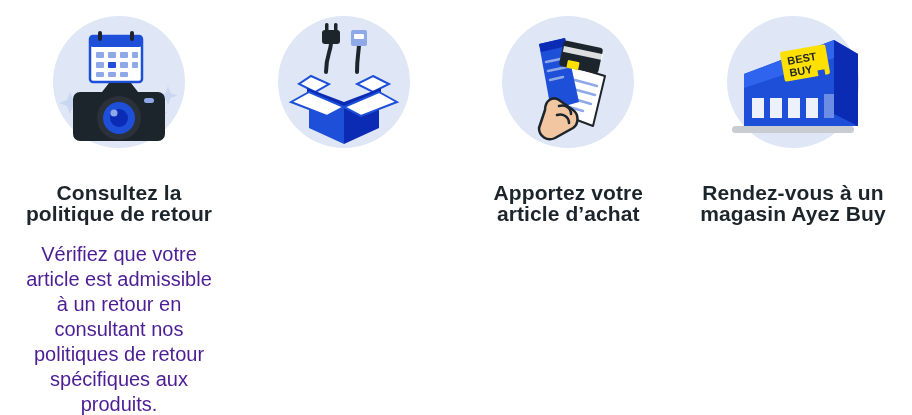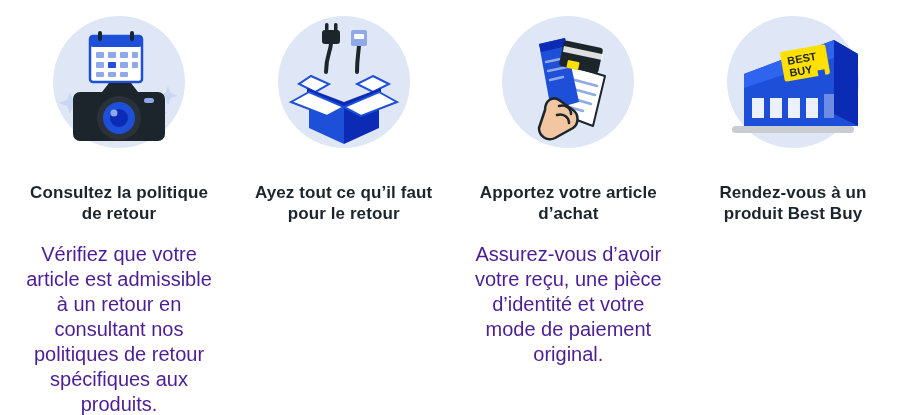--- a/index.html
+++ b/index.html
@@ -44,21 +44,21 @@
     height: 132px;
     border-radius: 50%;
     background: #dfe6f5;
   }
   .illus svg {
     position: absolute;
     left: 0;
     top: 0;
   }
   .step-title {
-    font-size: 17px;
+    font-size: 21px;
     font-weight: bold;
     line-height: 21px;
     letter-spacing: 0.1px;
     max-width: 190px;
     margin-bottom: 18px;
     color: #1d252c;
   }
   .step-body {
     font-size: 20px;
     line-height: 25px;
@@ -129,21 +129,20 @@
         <path d="M104 62 L120 70 L104 78 L88 70z" fill="#ffffff" stroke="#1d4fd8" stroke-width="2"></path>
 
         <path d="M38 74 L75 88 L112 74 L112 78 L75 94 L38 78z" fill="#0b2bb5"></path>
         <path d="M40 78 L75 93 L75 130 L40 114z" fill="#1d4fd8"></path>
         <path d="M110 78 L75 93 L75 130 L110 114z" fill="#0b2bb5"></path>
 
         <path d="M40 78 L22 88 L58 102 L75 93z" fill="#ffffff" stroke="#1d4fd8" stroke-width="2"></path>
         <path d="M110 78 L128 88 L92 102 L75 93z" fill="#ffffff" stroke="#1d4fd8" stroke-width="2"></path>
       </svg>
     </div>
-    <div class="step-title">Ayez tout ce qu’il faut pour le retour</div>
   </div>
 
   <div class="step">
     <div class="illus">
       <div class="circle-bg"></div>
       <svg width="150" height="150" viewBox="0 0 150 150">
 
         <path d="M78 52 L112 62 L100 112 L68 100z" fill="#ffffff" stroke="#1d252c" stroke-width="2" stroke-linejoin="round"></path>
         <g stroke="#8fa8e8" stroke-width="2.5" stroke-linecap="round">
           <line x1="82" y1="66" x2="104" y2="72"></line>
@@ -163,21 +162,20 @@
         <rect x="68" y="30" width="40" height="26" rx="3" transform="rotate(12 88 43)" fill="#1d252c"></rect>
         <rect x="70" y="36" width="40" height="6" transform="rotate(12 90 39)" fill="#ffffff" opacity="0.85"></rect>
         <rect x="74" y="47" width="12" height="8" rx="1.5" transform="rotate(12 80 51)" fill="#ffe000"></rect>
 
         <path d="M52 96 C52 86, 60 82, 66 86 L80 96 C86 100, 86 110, 80 114 L62 124 C54 128, 46 122, 46 114z" fill="#f2c6a0" stroke="#1d252c" stroke-width="2.5" stroke-linejoin="round"></path>
         <path d="M66 92 C72 90, 78 94, 78 100" stroke="#1d252c" stroke-width="2.5" fill="none" stroke-linecap="round"></path>
         <path d="M64 101 C70 99, 76 103, 76 109" stroke="#1d252c" stroke-width="2.5" fill="none" stroke-linecap="round"></path>
       </svg>
     </div>
     <div class="step-title">Apportez votre article d’achat</div>
-    <div class="step-body">Assurez-vous d’avoir votre reçu, une pièce d’identité et votre mode de paiement original.</div>
   </div>
 
   <div class="step">
     <div class="illus">
       <div class="circle-bg"></div>
       <svg width="150" height="150" viewBox="0 0 150 150">
 
         <rect x="14" y="112" width="122" height="7" rx="3.5" fill="#c9ccd1"></rect>
 
         <path d="M26 60 L116 26 L140 40 L140 112 L26 112z" fill="#1d4fd8"></path>
@@ -191,16 +189,16 @@
 
         <g fill="#ffffff" opacity="0.92">
           <rect x="34" y="84" width="12" height="20"></rect>
           <rect x="52" y="84" width="12" height="20"></rect>
           <rect x="70" y="84" width="12" height="20"></rect>
           <rect x="88" y="84" width="12" height="20"></rect>
         </g>
         <rect x="106" y="80" width="10" height="24" fill="#8fa8e8" opacity="0.7"></rect>
       </svg>
     </div>
-    <div class="step-title">Rendez-vous à un produit Best Buy</div>
+    <div class="step-title">Rendez-vous à un magasin Ayez Buy</div>
   </div>
 
 </div>
 
 </body></html>

